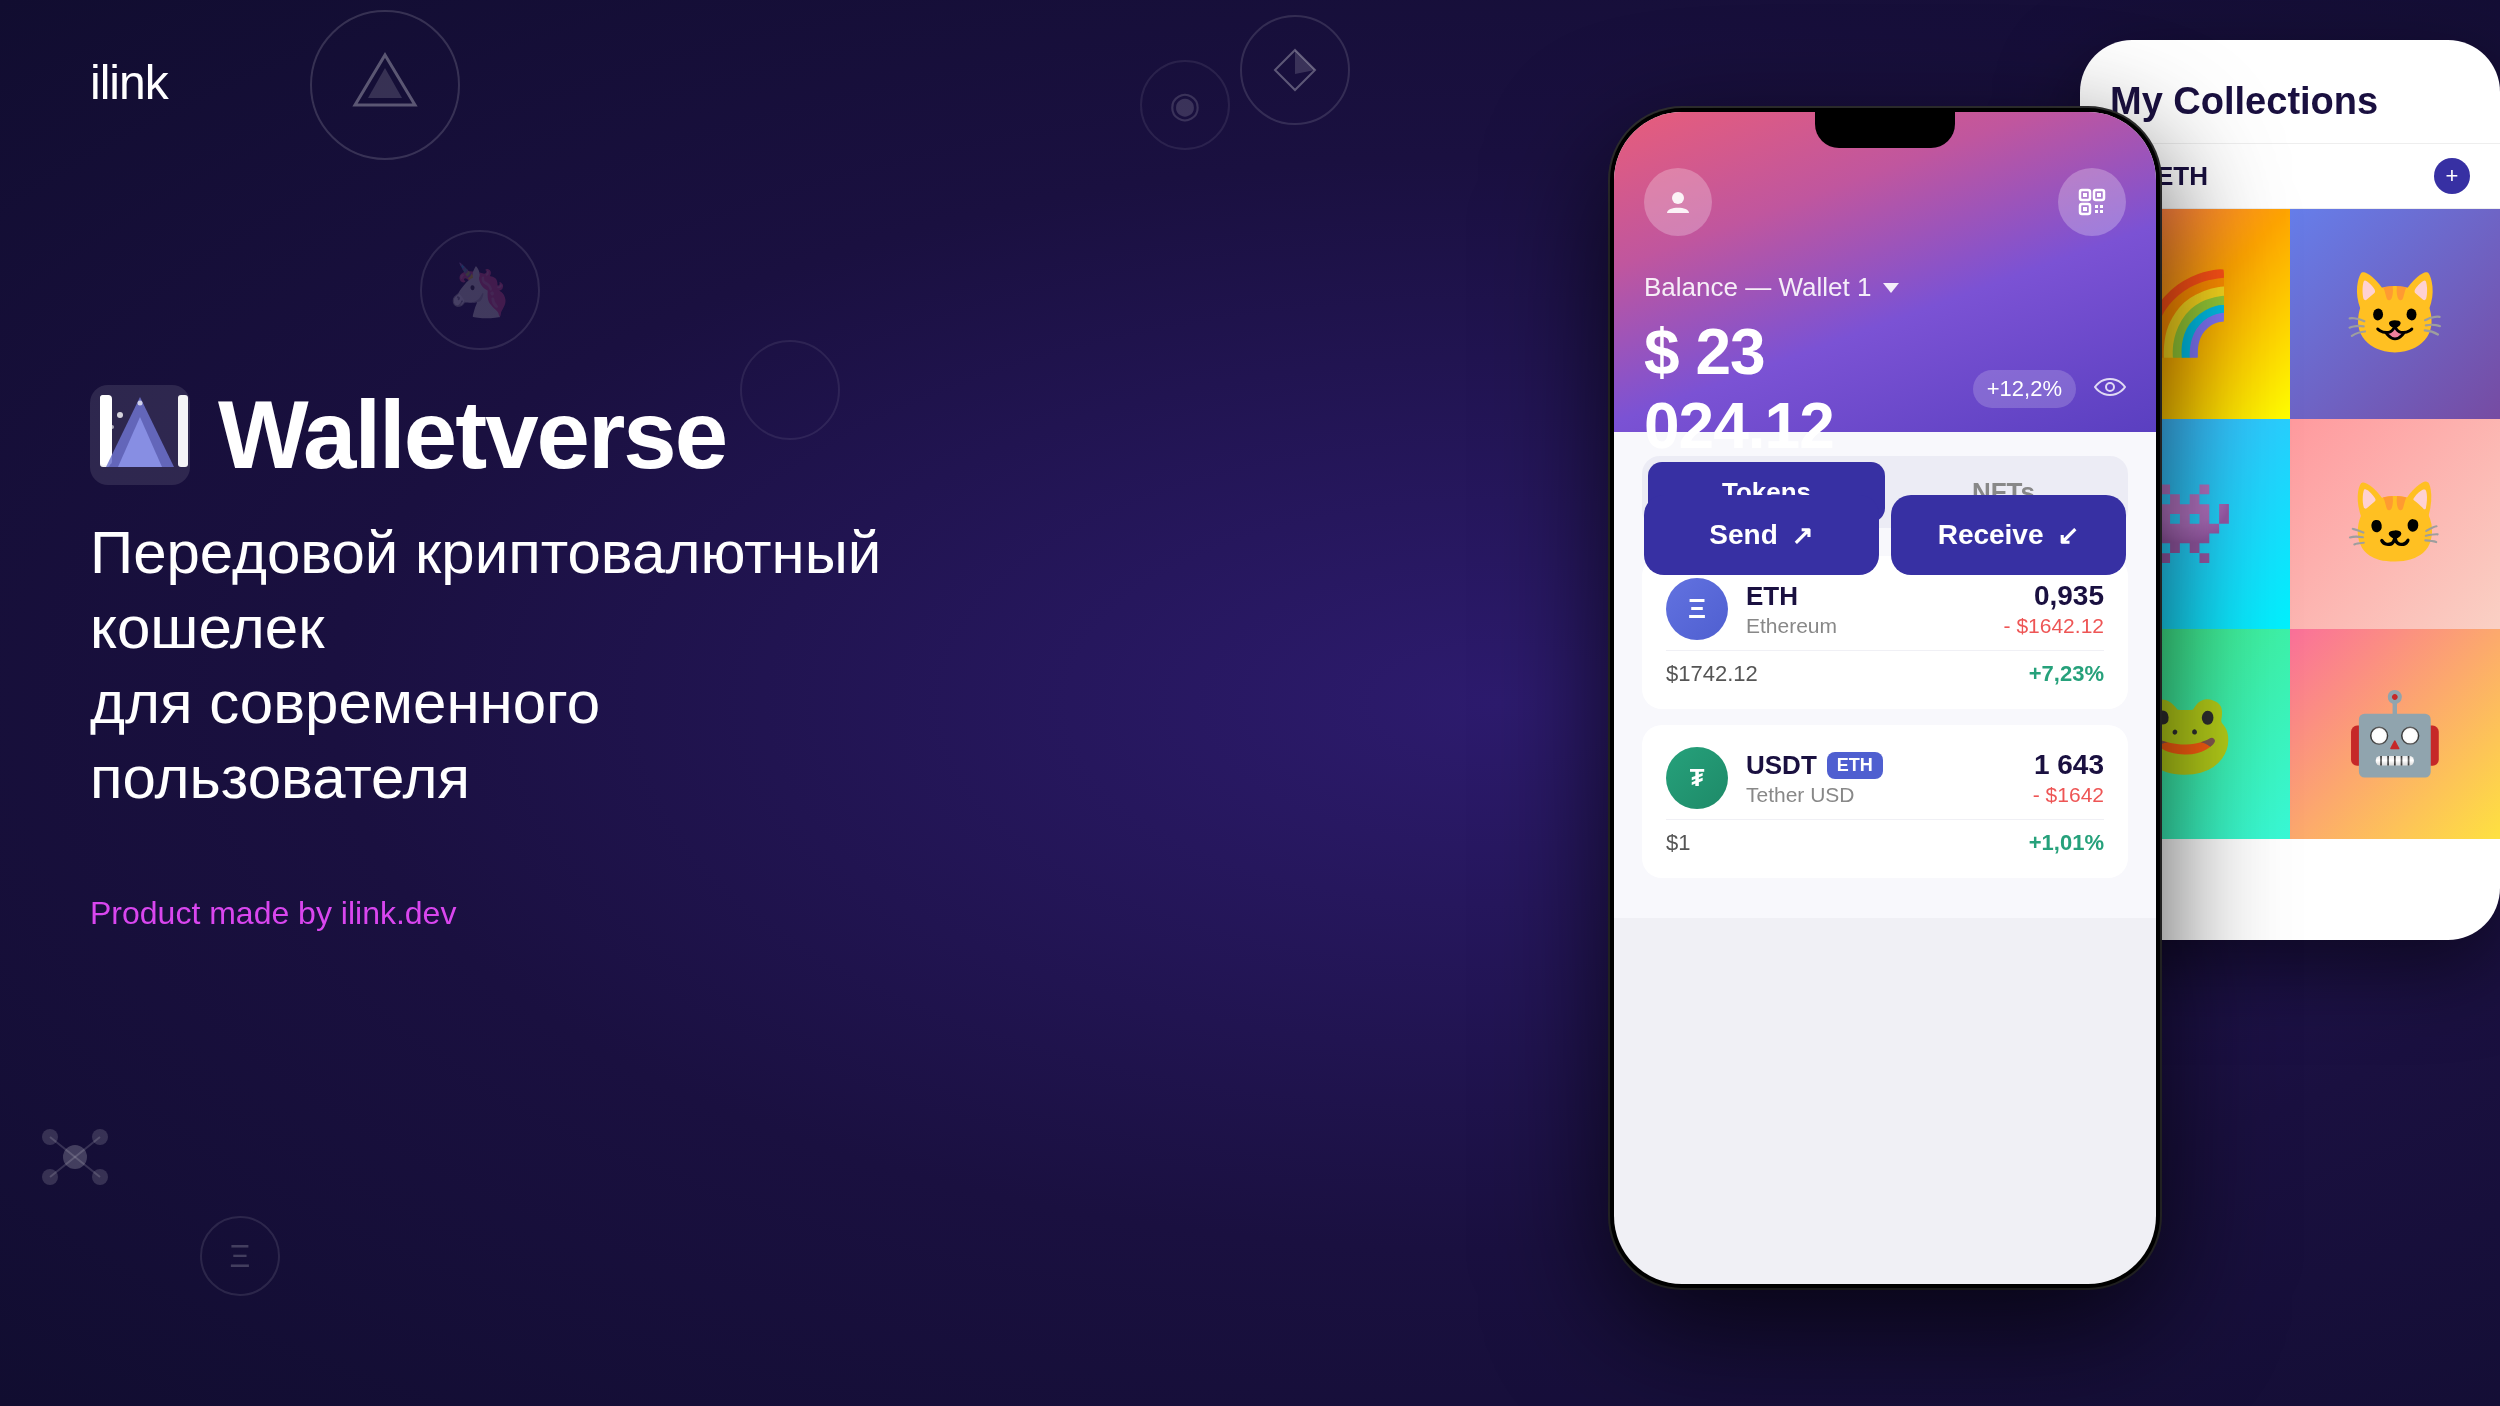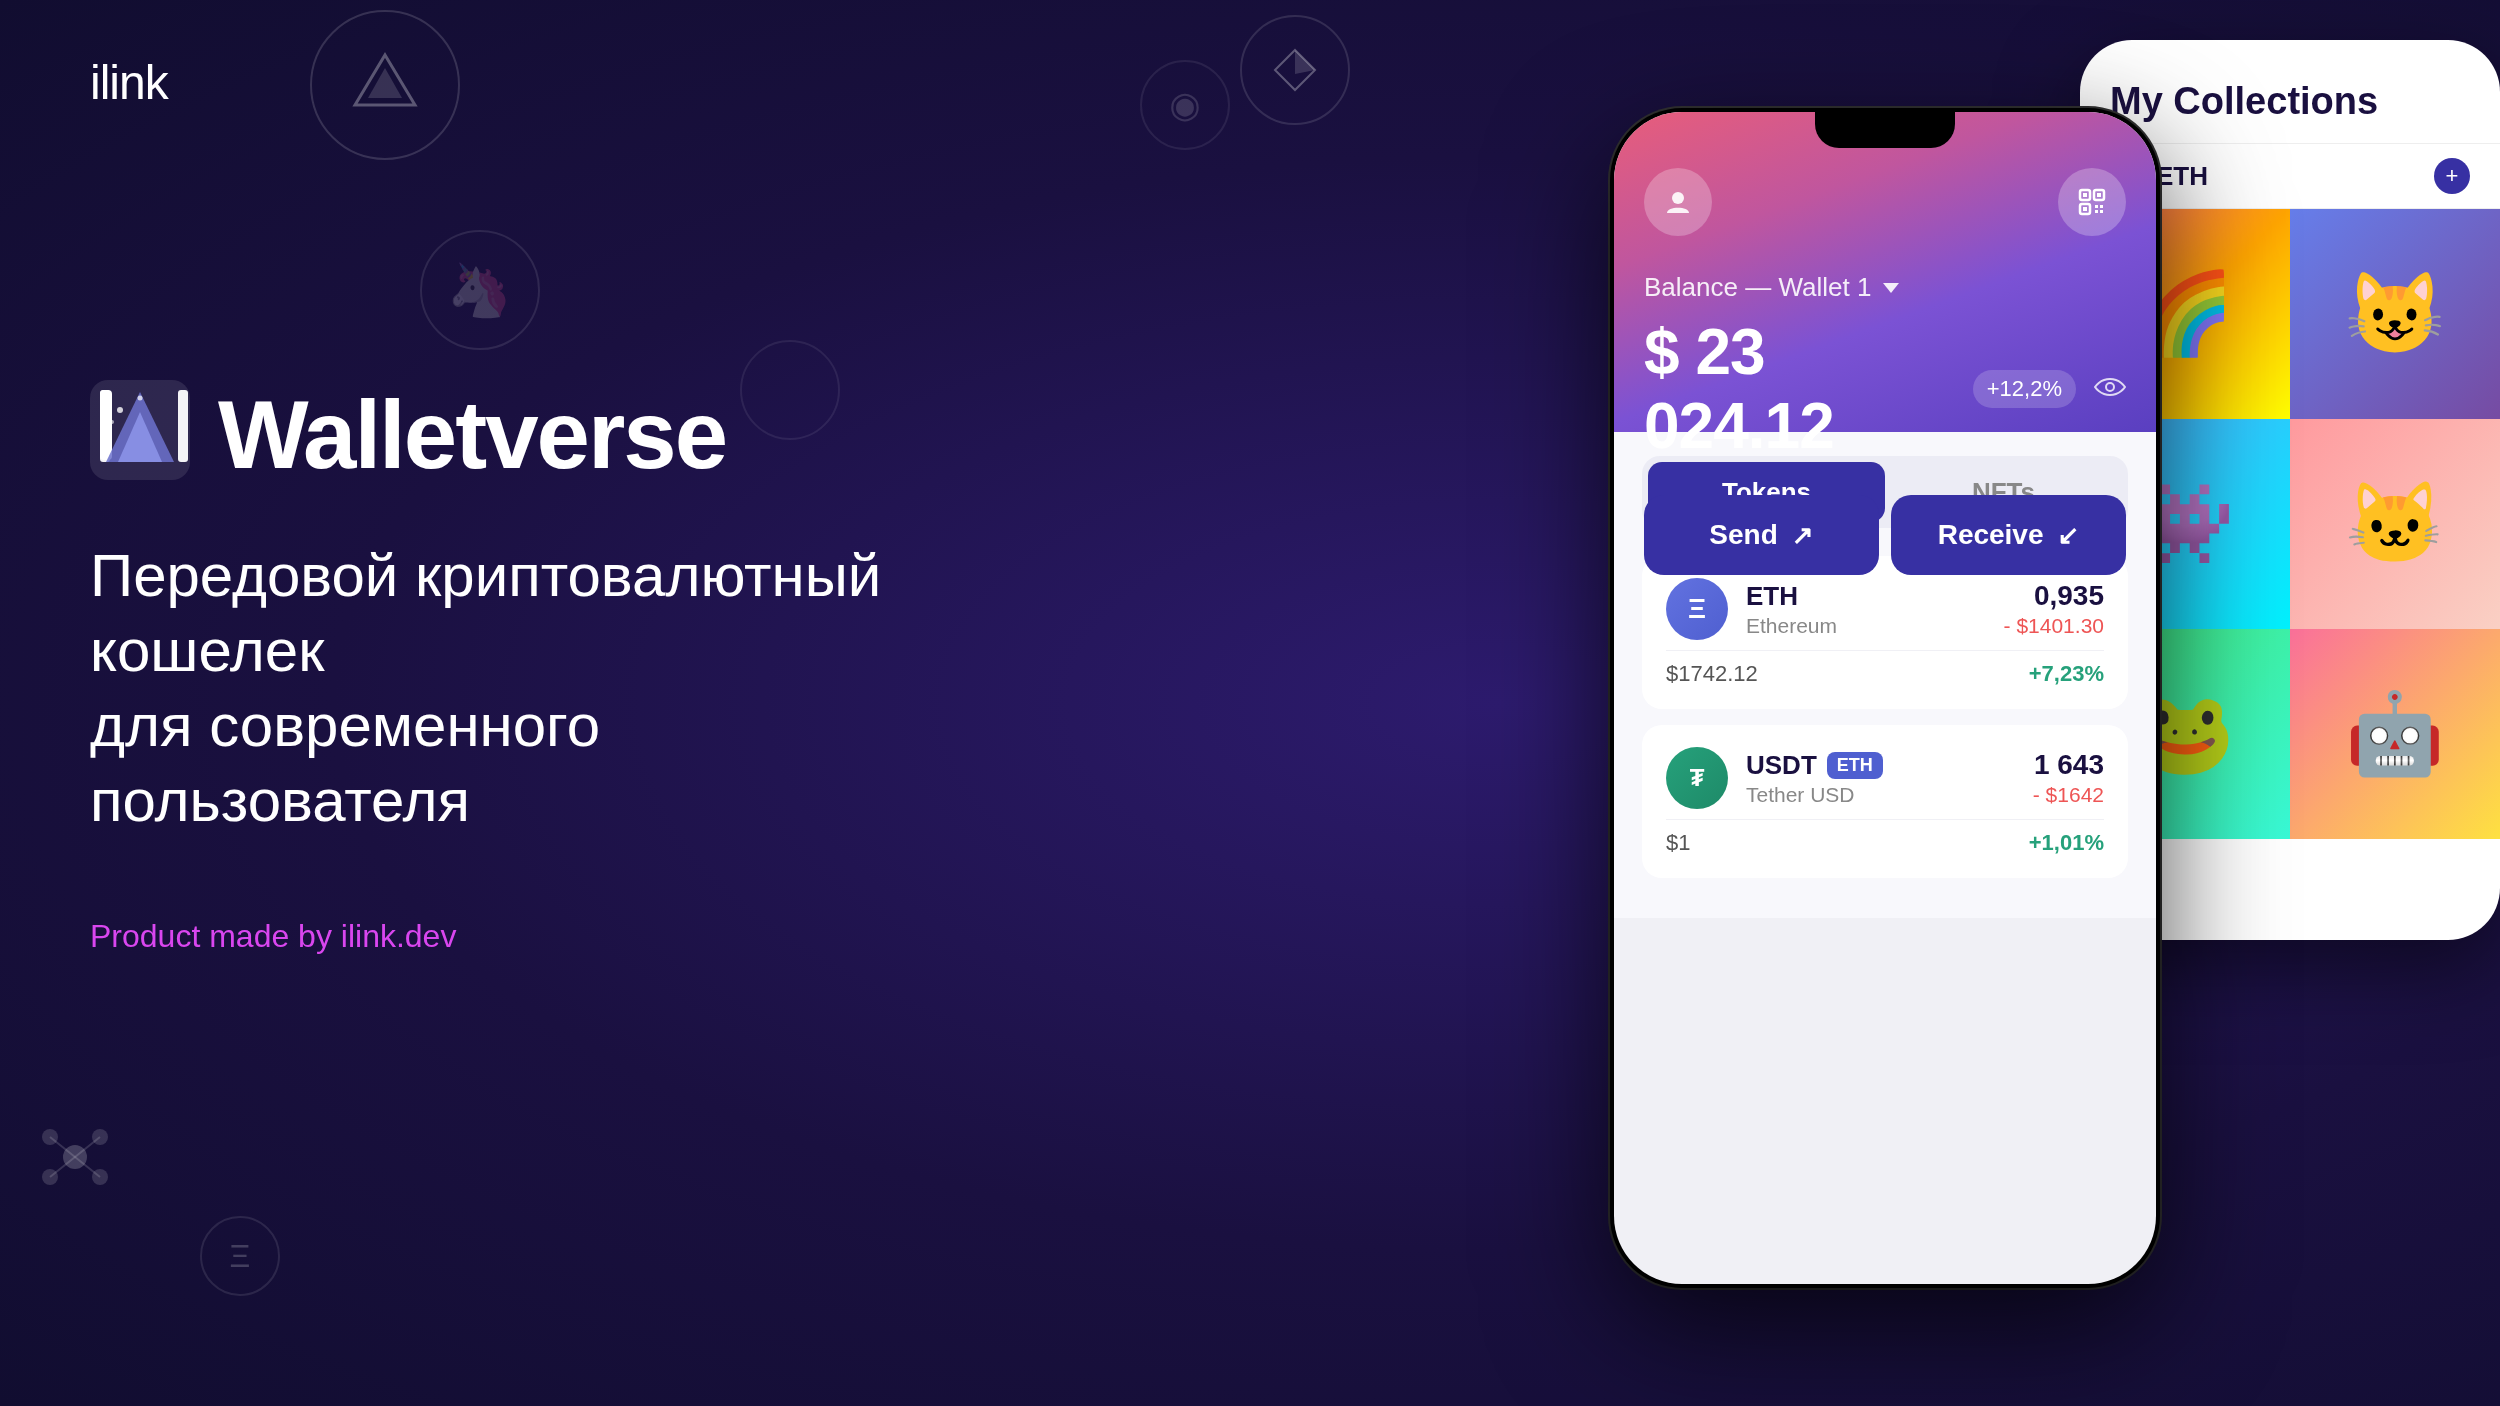--- a/index.html
+++ b/index.html
@@ -45,22 +45,23 @@
     .left-content {
       position: absolute;
       left: 90px;
       top: 380px;
       z-index: 10;
       max-width: 850px;
     }
 
     .walletverse-logo {
       display: flex;
+      align-items: center;
       gap: 28px;
-      margin-bottom: 48px;
+      margin-bottom: 25px;
     }
 
     .wv-icon {
       width: 100px;
       height: 100px;
     }
 
     .wv-name {
       font-size: 96px;
       font-weight: 800;
@@ -650,21 +651,21 @@
           <div class="token-top">
             <div class="token-left">
               <div class="token-icon eth-icon">Ξ</div>
               <div>
                 <div class="token-name">ETH</div>
                 <div class="token-full-name">Ethereum</div>
               </div>
             </div>
             <div>
               <div class="token-amount">0,935</div>
-              <div class="token-change-neg">- $1401.30</div>
+              <div class="token-change-neg">- $1642.12</div>
             </div>
           </div>
           <div class="token-bottom">
             <span class="token-usd">$1742.12</span>
             <span class="token-percent-pos">+7,23%</span>
           </div>
         </div>
 
         <div class="token-item">
           <div class="token-top">

